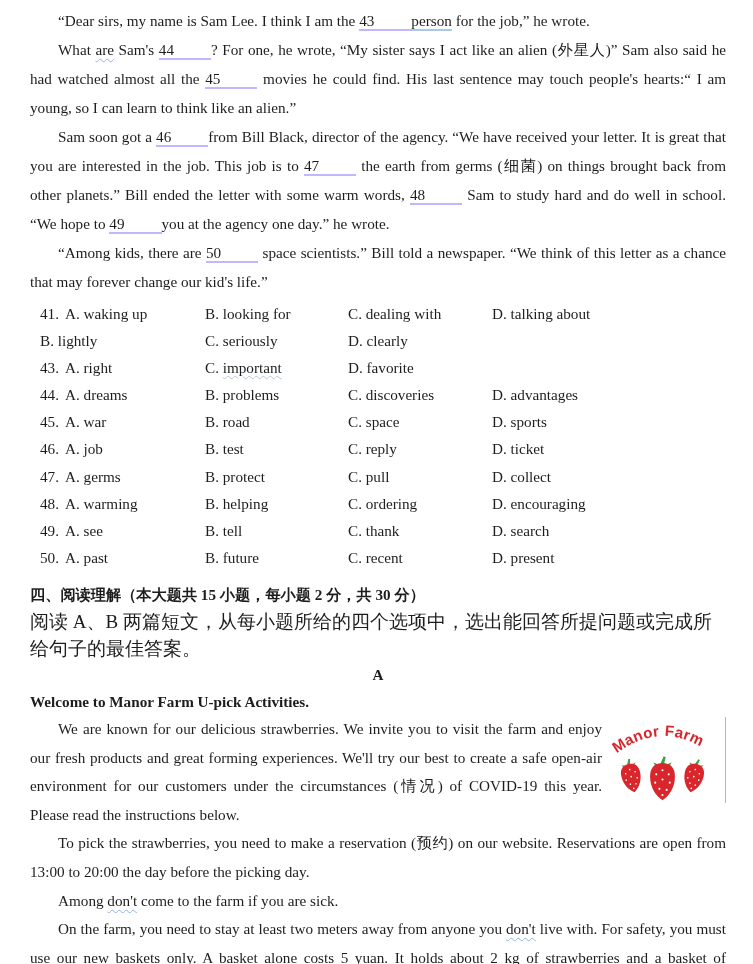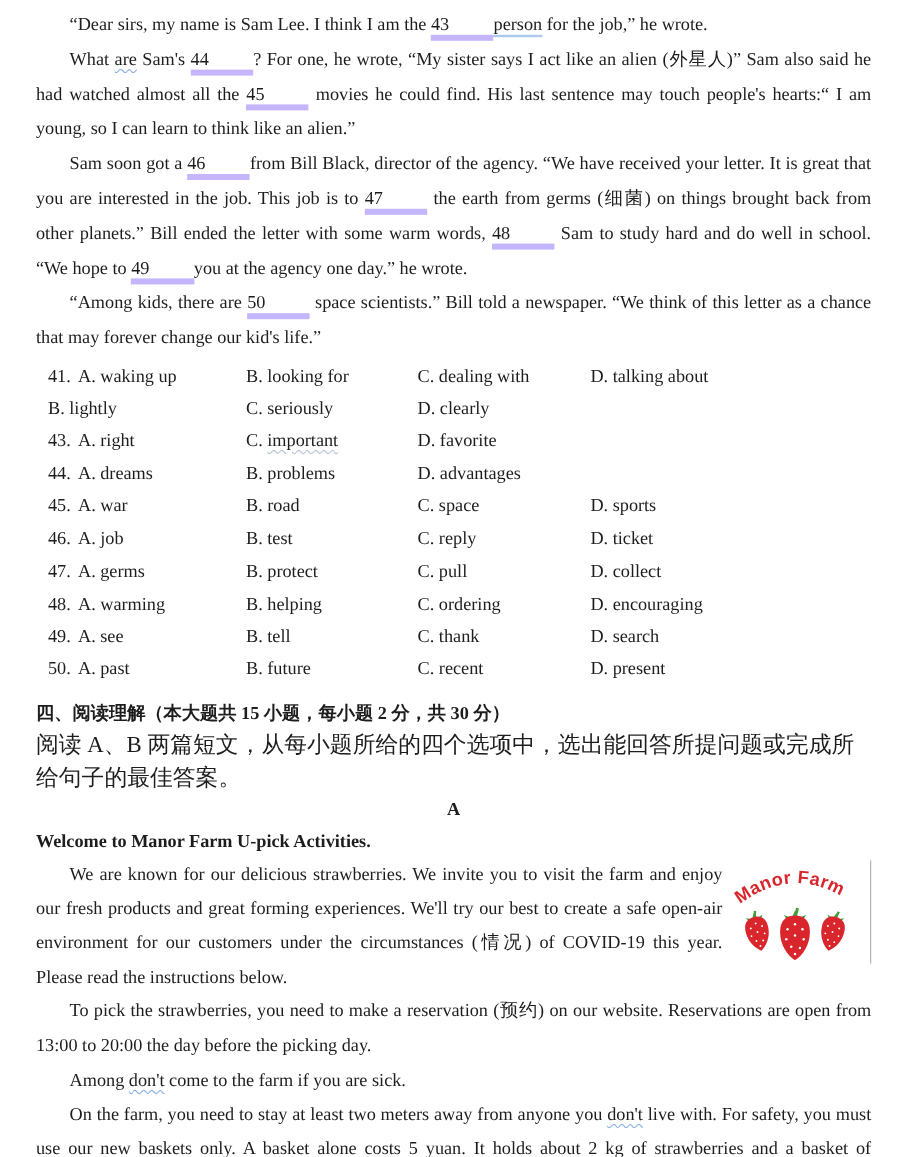--- a/index.html
+++ b/index.html
@@ -7,21 +7,21 @@
     width:753px;height:964px;overflow:hidden;
     color:#1d1d1d;
     font-family:"Liberation Serif","DejaVu Serif",serif;
     font-size:15.2px;
     -webkit-font-smoothing:antialiased;
   }
   .page{padding:6px 27px 0 30px;}
   
   .cloze p{margin:0;text-indent:28px;text-align:justify;line-height:29px;}
   .blank{
-    border-bottom:5px solid #c4b5fd;
+    border-bottom:2px solid #c4b5fd;
     padding-right:37px;
     white-space:nowrap;
   }
   .sq{
     text-decoration:underline;
     text-decoration-style:wavy;
     text-decoration-color:#8eb4e3;
     text-decoration-thickness:1px;
     text-underline-offset:3px;
   }
@@ -82,20 +82,21 @@
       <span>D. clearly</span>
     </div>
     <div class="opt-row">
       <span><span class="opt-n">43.</span><span>A. right</span></span>
       <span><span>C. </span><span class="sqg">important</span></span>
       <span>D. favorite</span>
     </div>
     <div class="opt-row">
       <span><span class="opt-n">44.</span><span>A. dreams</span></span>
       <span>B. problems</span>
+      <span>C. discoveries</span>
       <span>D. advantages</span>
     </div>
     <div class="opt-row">
       <span><span class="opt-n">45.</span><span>A. war</span></span>
       <span>B. road</span>
       <span>C. space</span>
       <span>D. sports</span>
     </div>
     <div class="opt-row">
       <span><span class="opt-n">46.</span><span>A. job</span></span>

